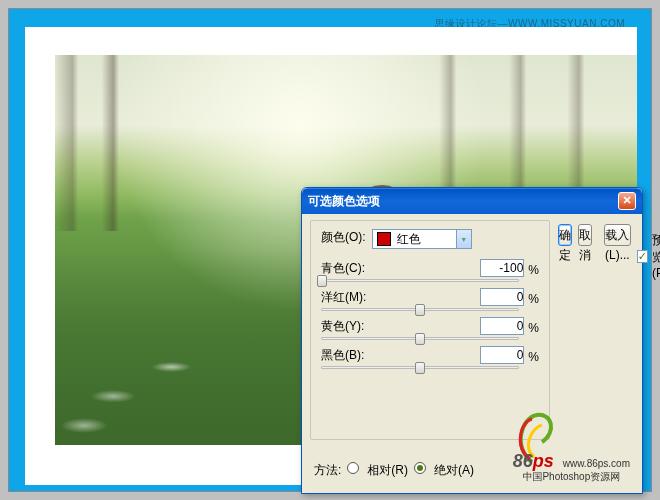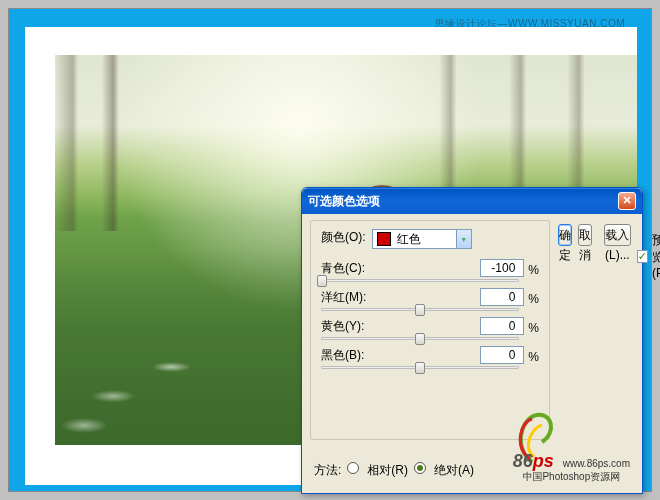--- a/index.html
+++ b/index.html
@@ -156,21 +156,21 @@
   }
   .srow-top {
     display: flex; align-items: flex-end;
     margin-bottom: 2px;
   }
   .srow-top label { flex: 1; }
   .num-input {
     width: 44px; height: 18px;
     border: 1px solid #7f9db9;
     text-align: right;
-    padding: 0 8px;
+    padding: 0 0;
     font-size: 12px;
     background:#fff;
   }
   .pct { margin-left: 4px; }
   .track {
     width: 198px; height: 3px;
     border: 1px solid #bbb;
     background: #eee;
     border-radius: 1px;
     position: relative;

